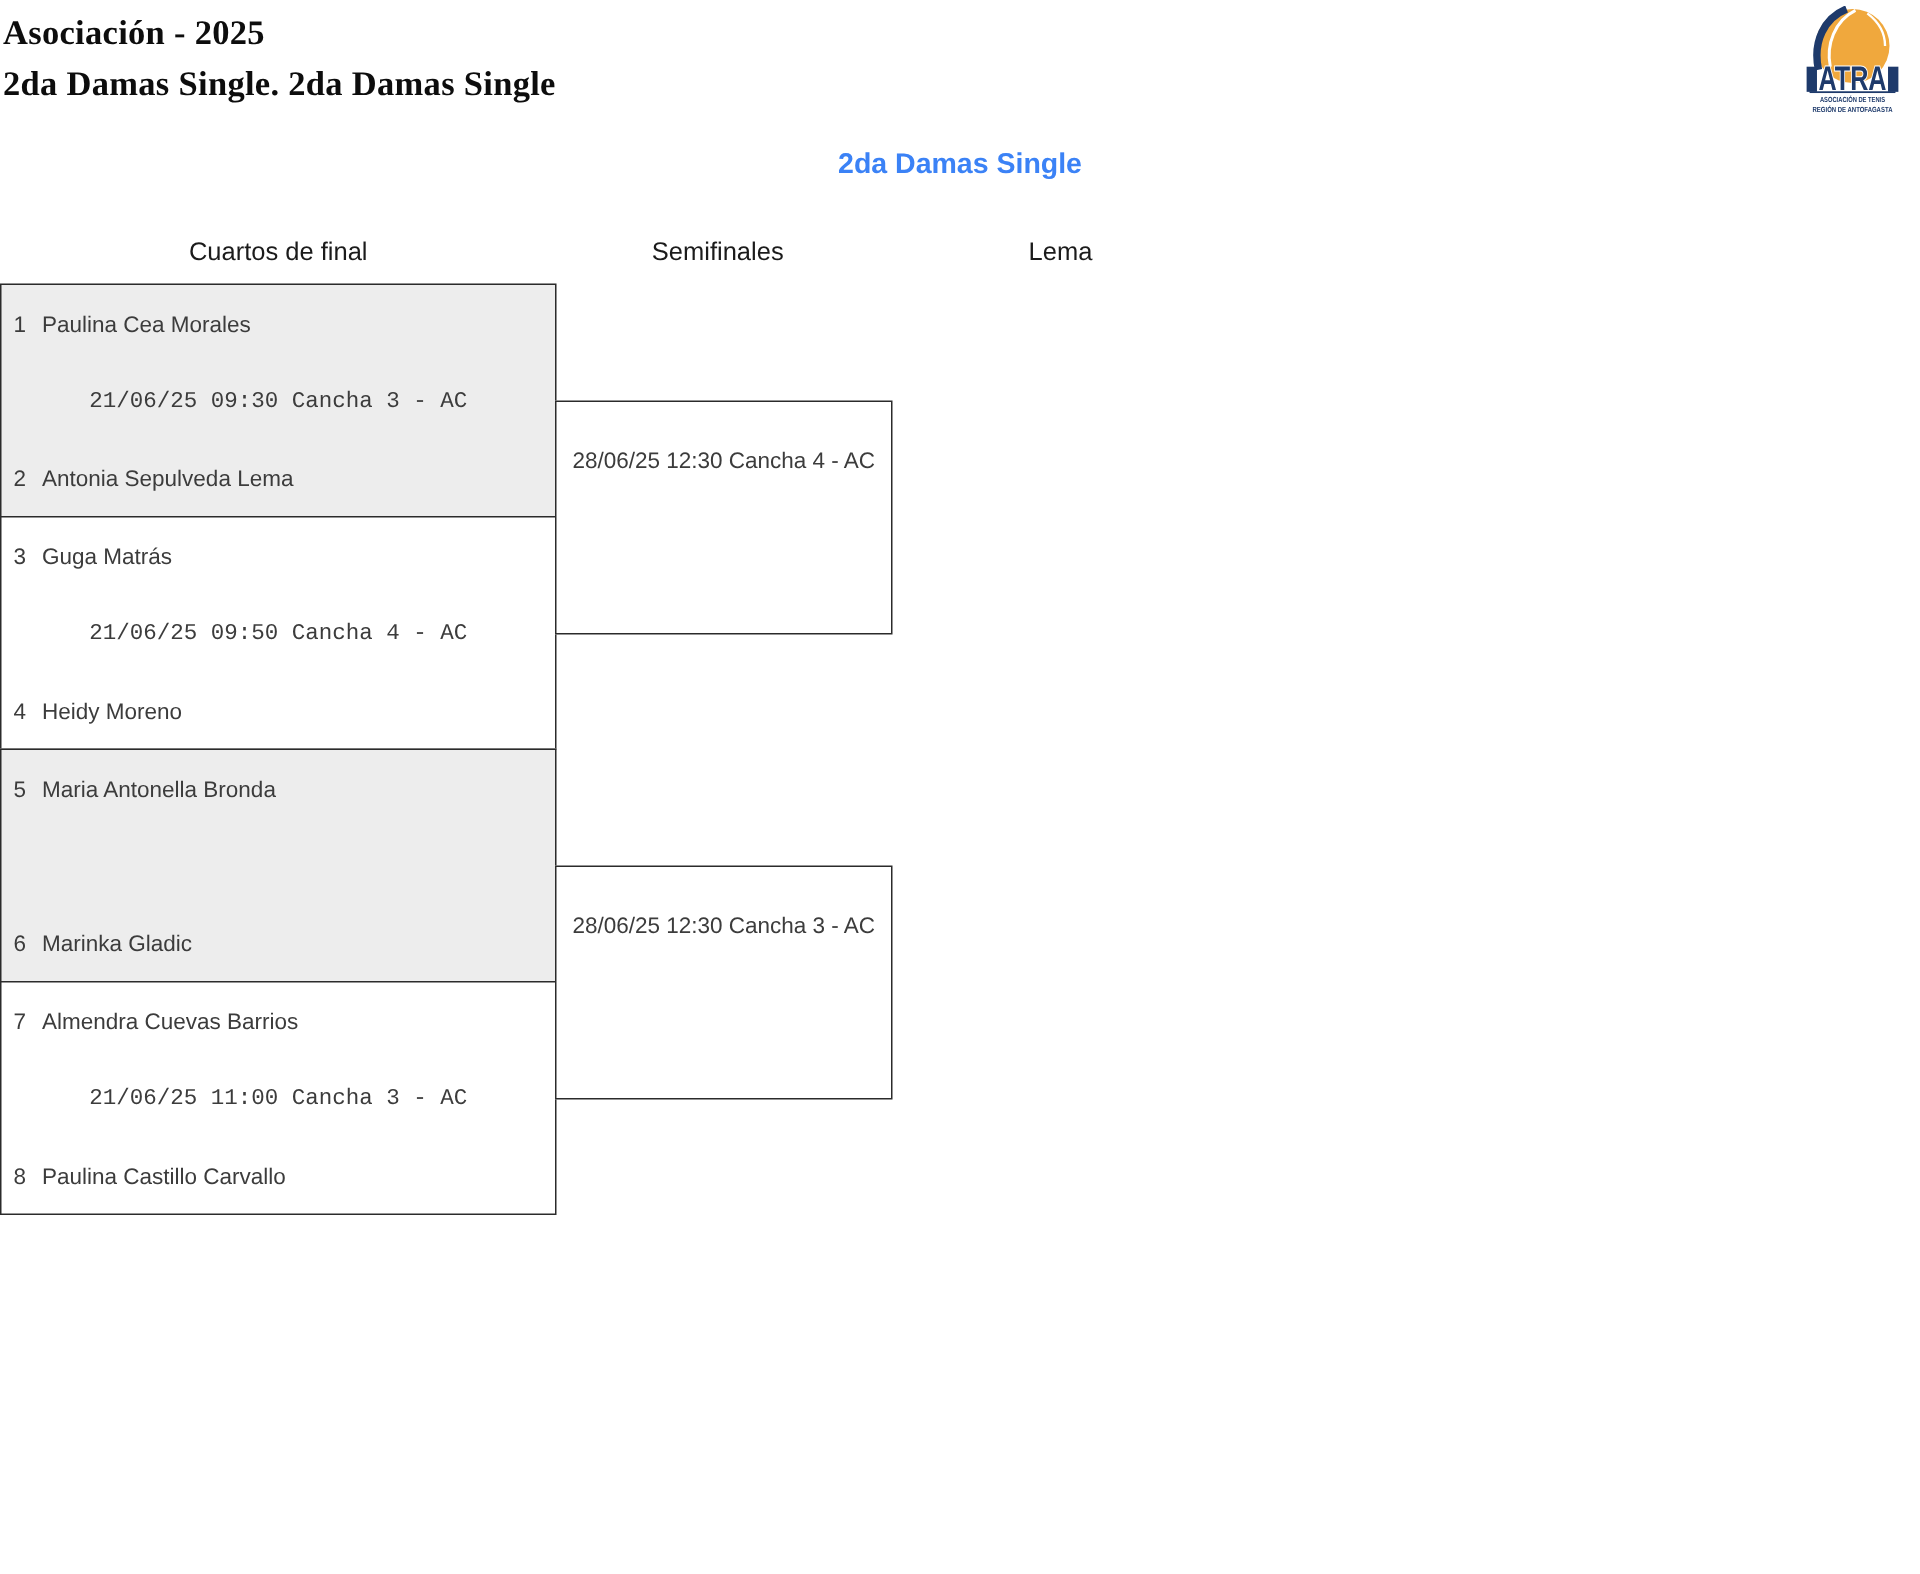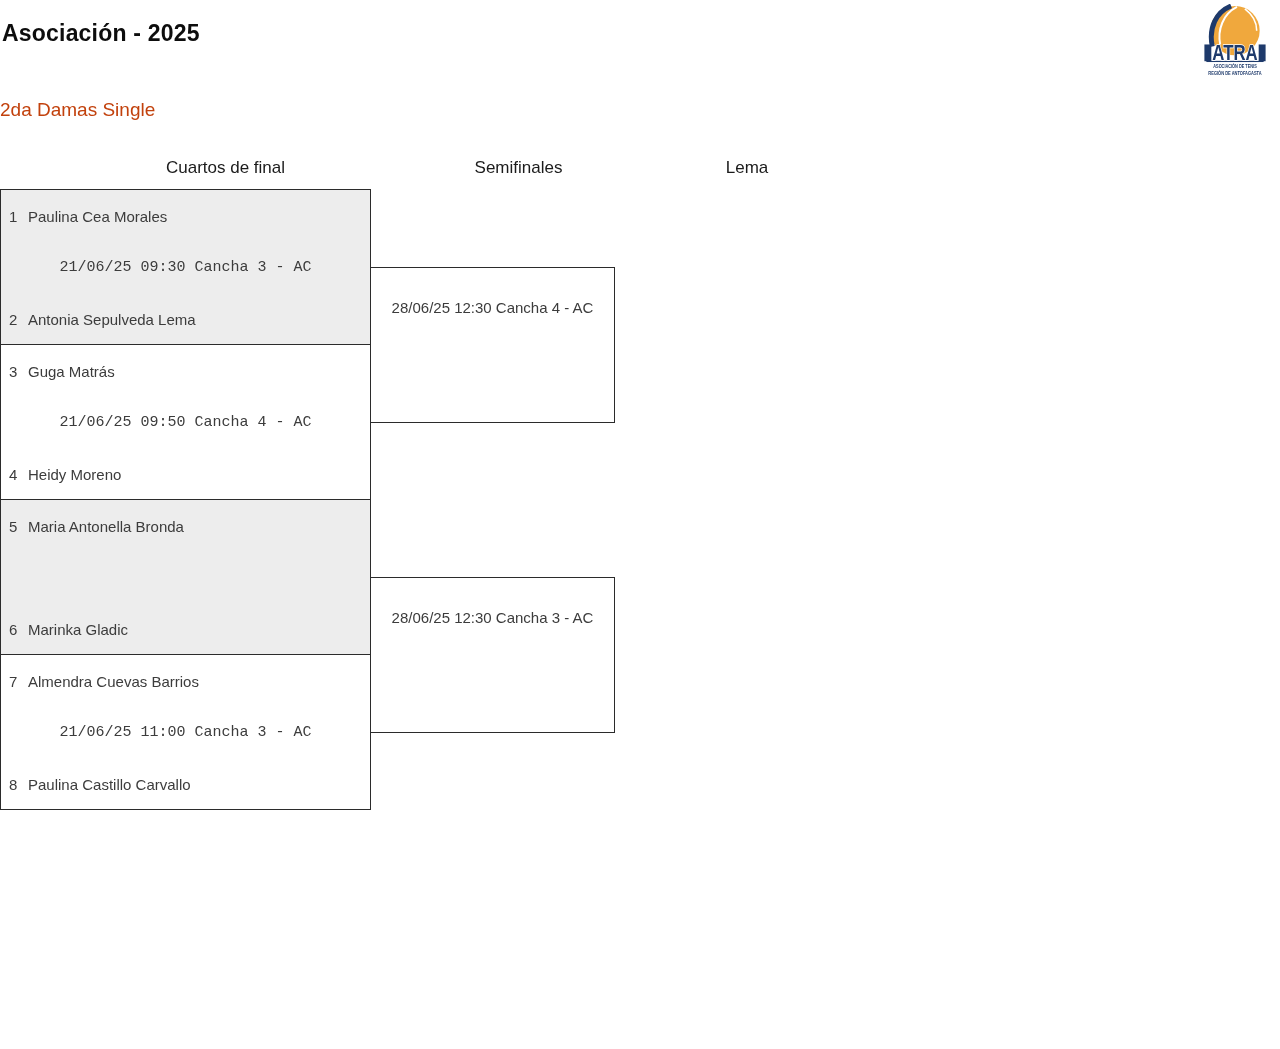--- a/index.html
+++ b/index.html
@@ -7,51 +7,51 @@
   body {
     background:#ffffff;
     font-family:"Liberation Sans", sans-serif;
     position:relative;
     overflow:hidden;
     color:#3c3c3c;
   }
   .page { position:absolute; inset:0; }
 
   
-  .title-block { position:absolute; left:2px; top:16px; }
+  .title-block { position:absolute; left:2px; top:5px;font-family:Liberation Serif, serif; }
   .h1 {
     font-size:23px; font-weight:700; color:#0d0d0d;
     line-height:34px; letter-spacing:0.2px; white-space:nowrap;
   }
 
   
   .logo { position:absolute; top:4px; right:13px; width:64px; height:75px; }
   .logo svg { display:block; }
 
   
   .bracket-title {
     position:absolute; top:99px; left:0; width:1280px;
-    text-align:left; font-size:19px; font-weight:400; color:#c2410c;
+    text-align:center; font-size:19px; font-weight:700; color:#3b82f6;
   }
 
   
   .round-header {
     position:absolute; top:158px; text-align:center;
-    font-size:17px; font-weight:400; color:#1b1b1b;margin-left:40px;
+    font-size:17px; font-weight:400; color:#1b1b1b;
   }
   .rh-1 { left:0;     width:371px; }
   .rh-2 { left:366px; width:225px; }
   .rh-3 { left:594px; width:226px; }
 
   
   .match { position:absolute; border:1px solid #2b2b2b; background:#ffffff; }
   .qf  { left:0; width:371px; height:156px; }
   .qf-1 { top:189px; } .qf-2 { top:344px; } .qf-3 { top:499px; } .qf-4 { top:654px; }
   .alt { background:#ededed; }
-  .sf  { left:370px; width:245px; height:156px; }
+  .sf  { left:370px; width:225px; height:156px; }
   .sf-1 { top:267px; } .sf-2 { top:577px; }
   .final-box { left:594px; width:226px; height:312px; top:344px; }
 
   .player-row {
     position:absolute; left:0; right:0; height:21px;
     display:flex; align-items:center; padding-left:8px;
     font-size:15px; color:#3c3c3c; white-space:nowrap;
   }
   .player-row .seed { width:19px; flex:none; }
   .p1 { top:16px; }
@@ -65,20 +65,21 @@
   .sf .sched       { top:29px; }
   .final-box .sched{ top:107px; }
 </style>
 </head>
 <body>
 
 <div class="page">
 
   <div class="title-block">
     <div class="h1">Asociación - 2025</div>
+    <div class="h1">2da Damas Single. 2da Damas Single</div>
   </div>
 
   <div class="logo">
     <svg viewBox="0 0 64 76" width="64" height="75" xmlns="http://www.w3.org/2000/svg">
       <circle cx="32" cy="27" r="25" fill="#F0A83D"></circle>
       <path d="M28 2 C 13 8, 5 24, 9 43" stroke="#1E3A6B" stroke-width="5" fill="none"></path>
       <path d="M34 3 C 20 10, 14 26, 17 41" stroke="#FFFFFF" stroke-width="2" fill="none"></path>
       <path d="M42 5 C 50 11, 54 19, 54 27" stroke="#FFFFFF" stroke-width="1.6" fill="none"></path>
       <rect x="1" y="41" width="7" height="17" fill="#1E3A6B"></rect>
       <rect x="56" y="41" width="7" height="17" fill="#1E3A6B"></rect>

